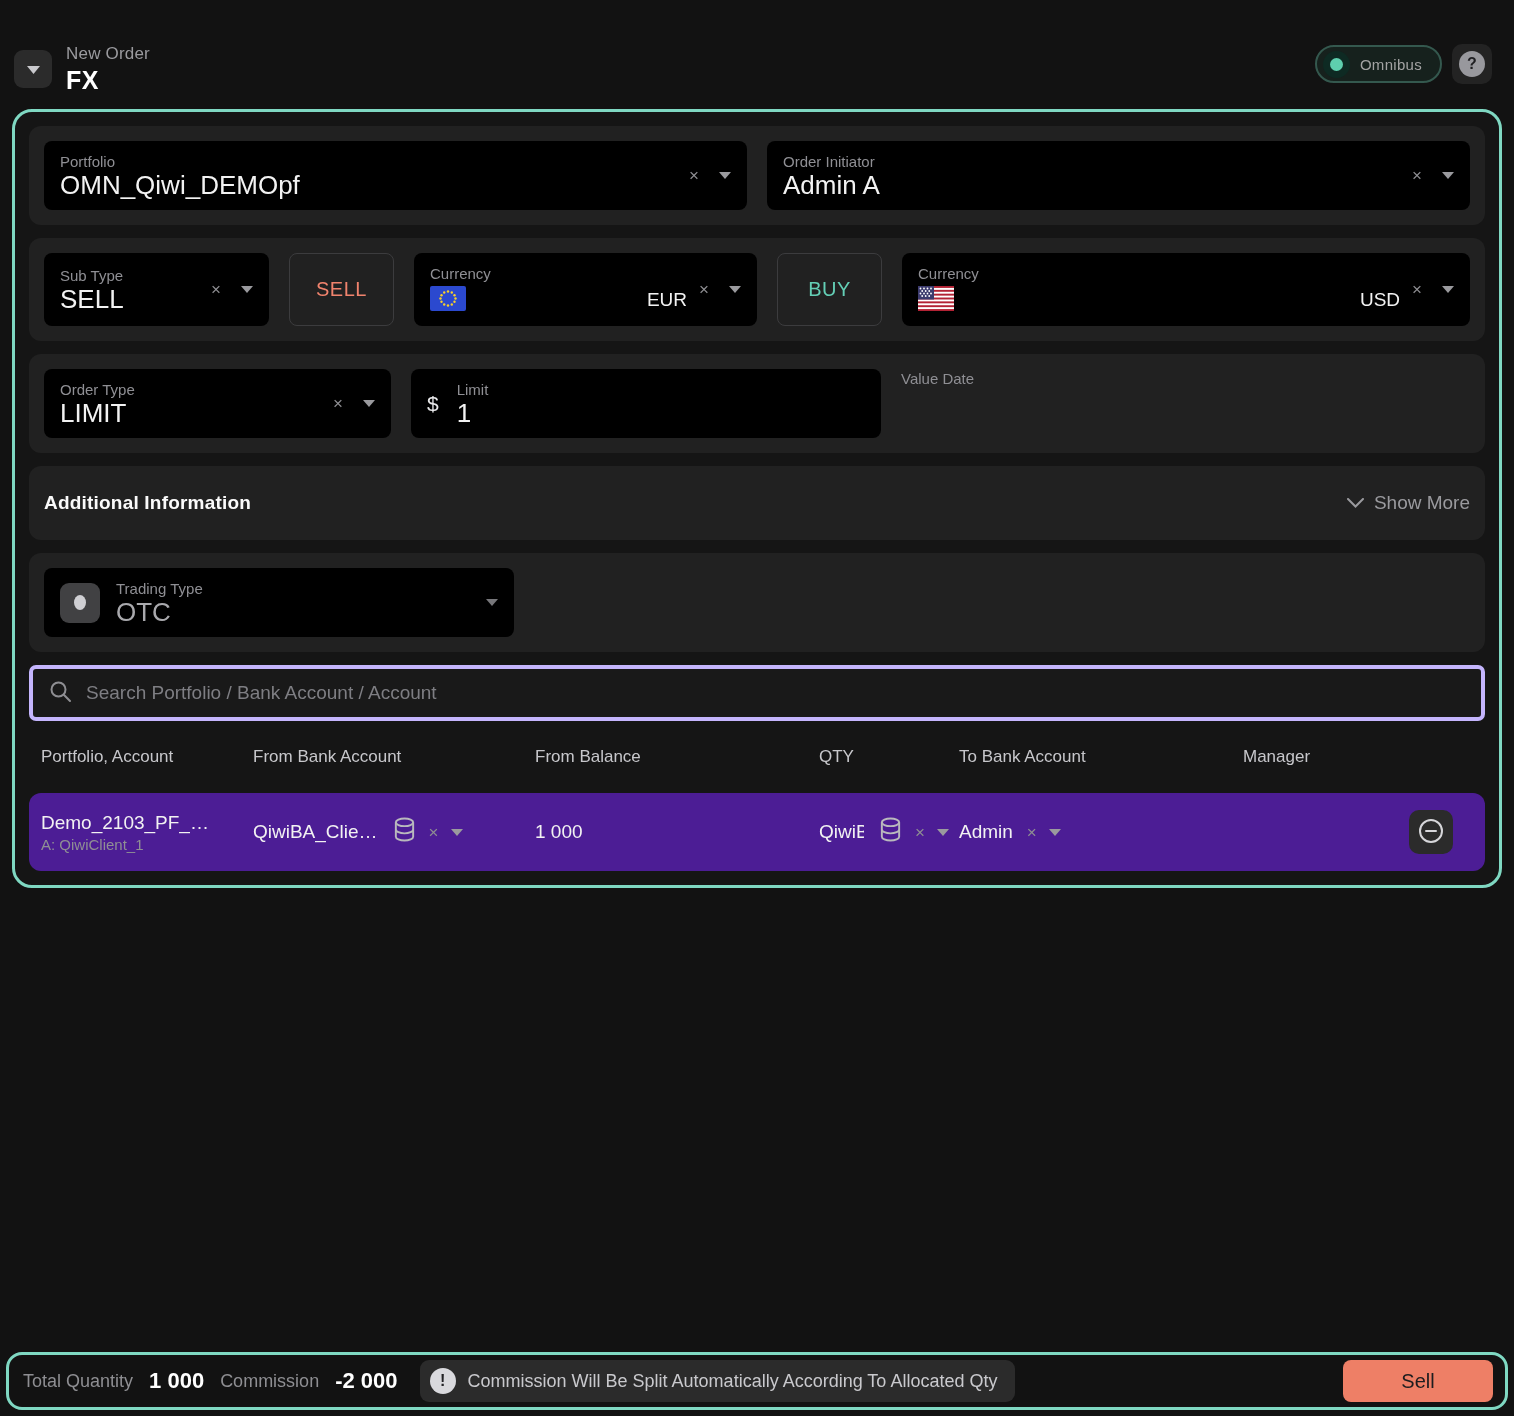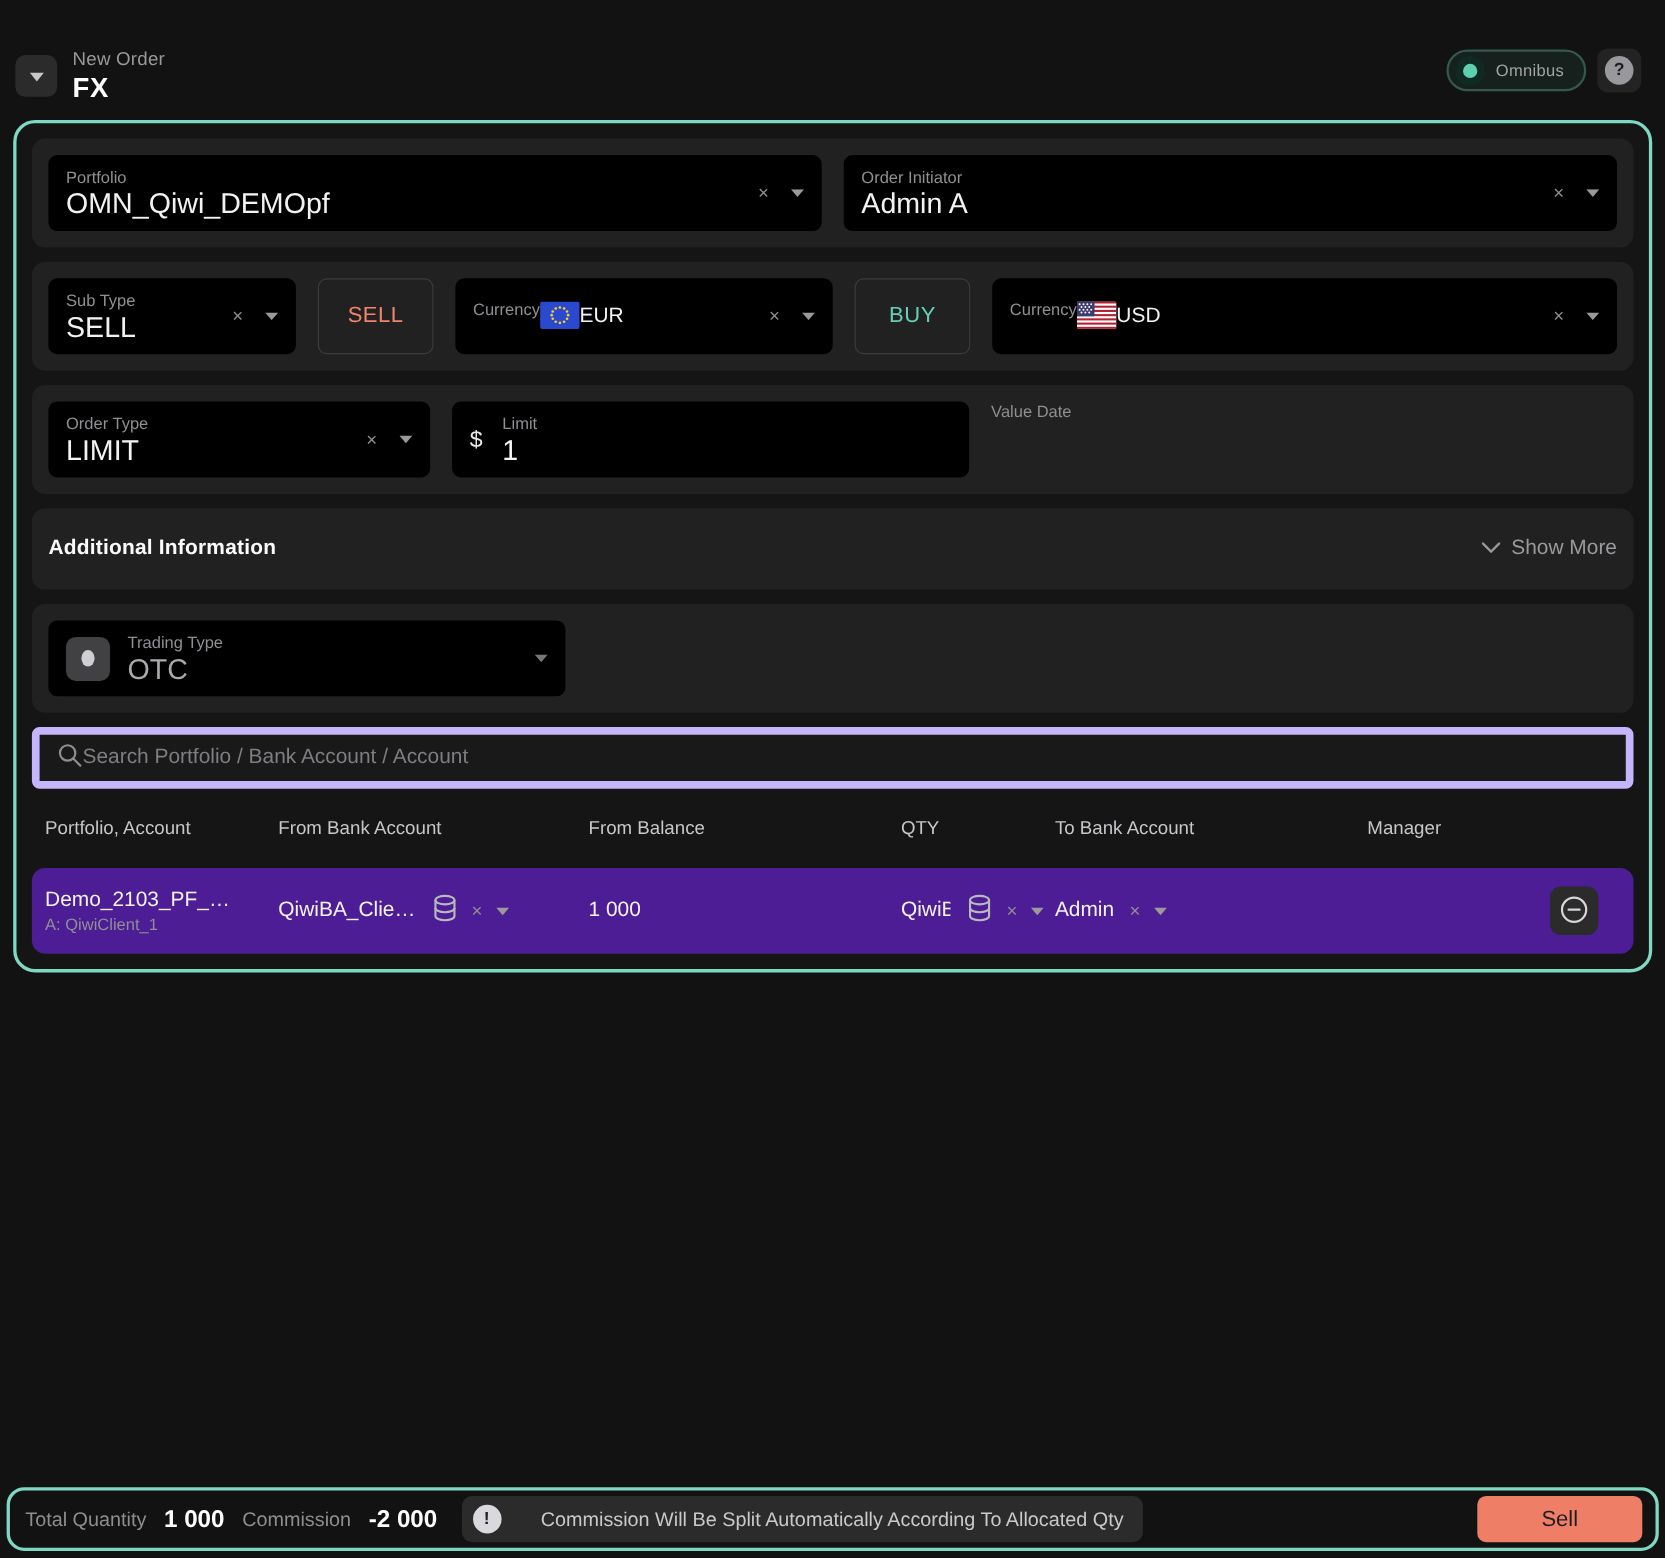--- a/index.html
+++ b/index.html
@@ -67,21 +67,21 @@
     width:105px; min-height:69px; border-radius:8px; background:transparent;
     border:1px solid #3c3c3e; font-size:20px; letter-spacing:.5px; cursor:pointer;
     display:flex; align-items:center; justify-content:center;
     font-family:"Liberation Sans", sans-serif;
   }
   .side-sell { color:#f0836d; }
   .side-buy  { color:#64cfb6; }
 
   
   .currency-field .flag { margin-top:2px; }
-  .currency-field .cur-col { display:flex; flex-direction:row; min-width:0; flex:1; }
+  .currency-field .cur-col { display:flex; flex-direction:column; min-width:0; flex:1; }
   .cur-bottom { display:flex; align-items:center; }
   .cur-value { margin-left:auto; font-size:19px; color:#f2f2f2; }
 
   
   .limit-prefix { font-size:21px; color:#e8e8ea; margin-right:18px; }
 
   
   .vd-group { flex:1; display:flex; flex-direction:column; }
   .vd-label { font-size:15px; line-height:20px; color:#8f8f94; margin-bottom:8px; }
   .vd-buttons { display:flex; gap:16px; }
@@ -100,22 +100,22 @@
   .tt-value { color:#a9a9ad; }
 
   
   .addl-band { display:flex; align-items:center; padding:26px 15px; }
   .addl-title { font-size:19px; font-weight:bold; color:#fafafa; letter-spacing:.2px; }
   .show-more { margin-left:auto; display:flex; align-items:center; gap:10px; cursor:pointer; }
   .show-more-label { font-size:19px; color:#9a9a9e; }
 
   
   .search-bar {
-    display:flex; align-items:center; 
-    height:56px; border:7px solid #c4b5fd; border-radius:7px;
+    display:flex; align-items:center; gap:14px;
+    height:56px; border:4px solid #c4b5fd; border-radius:7px;
     background:#191919; padding:0 16px; margin-bottom:0;
   }
   .search-input {
     flex:1; background:transparent; border:none; outline:none;
     font-size:19px; color:#e8e8ea; font-family:"Liberation Sans", sans-serif;
   }
   .search-input::placeholder { color:#7e7e83; }
 
   
   .alloc-grid {
@@ -146,21 +146,21 @@
     display:flex; align-items:center; gap:16px; padding:0 12px 0 14px;
   }
   .foot-label { font-size:18px; color:#8e8e92; white-space:nowrap; }
   .foot-value { font-size:22px; font-weight:bold; color:#ffffff; white-space:nowrap; }
   .notice-chip {
     display:flex; align-items:center; gap:12px; height:42px;
     background:#2b2b2b; border-radius:9px; padding:0 18px 0 10px; margin-left:6px;
   }
   .bang-circle { width:26px; height:26px; border-radius:50%; background:#d9d9dd;
     color:#222225; font-weight:bold; font-size:16px; display:flex; align-items:center; justify-content:center; }
-  .notice-text { font-size:18px; color:#c9c9cd; white-space:nowrap;margin-left:24px; }
+  .notice-text { font-size:18px; color:#c9c9cd; white-space:nowrap; }
   .sell-submit {
     margin-left:auto; width:150px; height:42px; border-radius:8px; border:none;
     background:#ee7f66; color:#1d1d1f; font-size:20px; cursor:pointer;
     font-family:"Liberation Sans", sans-serif;
   }
 </style>
 </head>
 <body>
 
 <div class="top-header">

